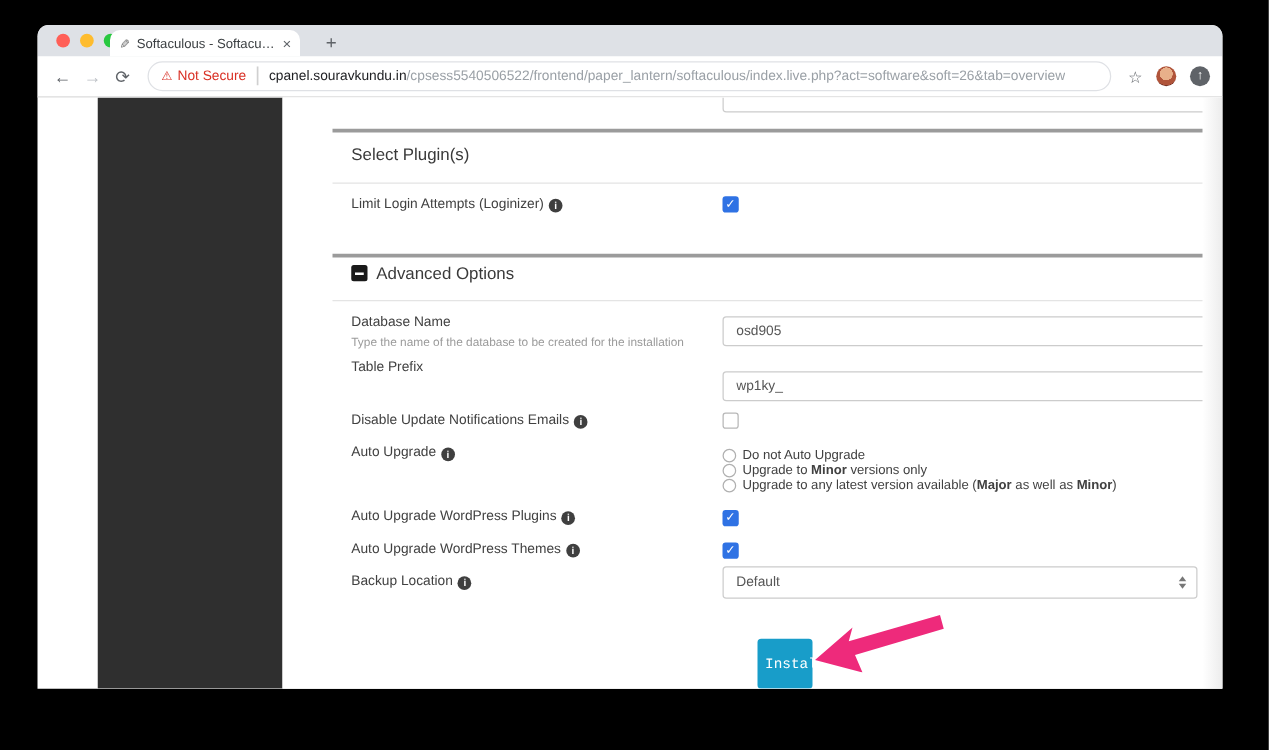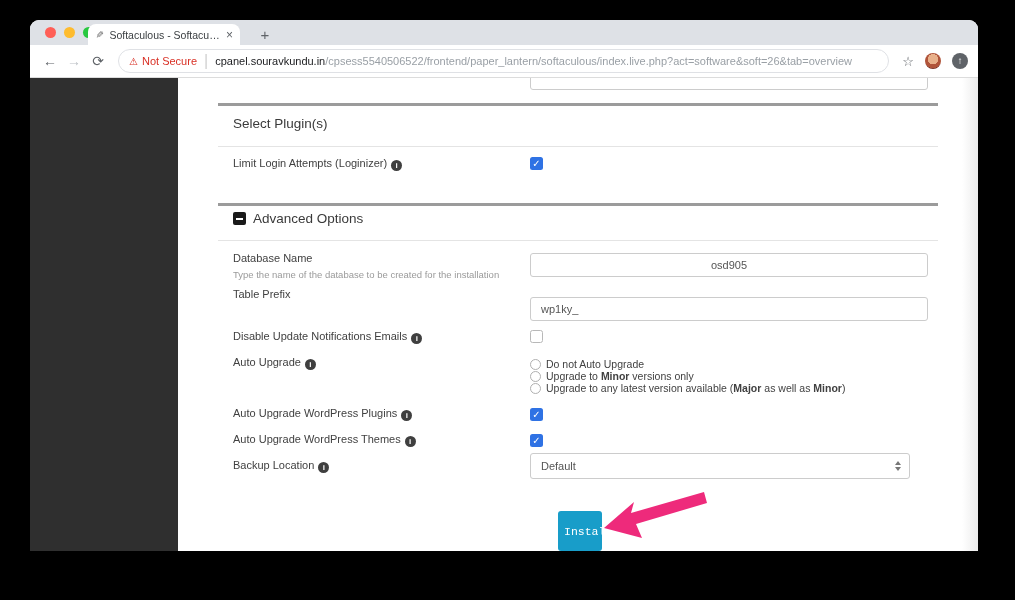--- a/index.html
+++ b/index.html
@@ -35,21 +35,21 @@
   .omni-sep{color:#d0d0d0;margin-right:7px;}
   .url{font-size:11px;white-space:nowrap;overflow:hidden;}
   .url .domain{color:#202124;font-weight:normal;}
   .url .path{color:#9aa0a6;}
   .star{font-size:13px;color:#5f6368;margin:0 3px;}
   .avatar{width:16px;height:16px;border-radius:50%;margin:0 4px;
     background:radial-gradient(circle at 50% 38%,#e8b08a 0 40%,#b0543a 41% 70%,#7a3326 71%);}
   .profile-ic{width:16px;height:16px;border-radius:50%;background:#5f6368;color:#fff;
     font-size:10px;line-height:16px;text-align:center;margin-left:3px;}
   
-  .content{position:relative;height:473px;background:#fff;overflow:hidden;}
+  .content{position:relative;height:473px;background:#fff;overflow:hidden;margin-left:48px;}
   .sidebar{position:absolute;left:0;top:0;width:148px;height:100%;background:#2f2f2f;}
   .scrollstrip{position:absolute;right:0;top:0;width:16px;height:100%;
     background:linear-gradient(to right,#ffffff,#ececec);}
   .main{position:absolute;left:148px;top:0;right:16px;bottom:0;background:#fff;overflow:hidden;}
   .hr-thick{position:absolute;left:40px;width:720px;height:3px;background:#9b9b9b;}
   .hr-light{position:absolute;left:40px;width:720px;height:1px;background:#e4e4e4;}
   .h-section{position:absolute;left:55px;font-size:13.5px;color:#3a3a3a;}
   .flabel{position:absolute;left:55px;font-size:11px;color:#414141;}
   .fhelp{position:absolute;left:55px;font-size:9.5px;color:#9a9a9a;}
   .txtinput{position:absolute;left:352px;width:398px;height:24px;border:1px solid #ccc;
@@ -141,21 +141,21 @@
       <div class="hr-thick" style="top:125px;"></div>
 
       <div class="h-section" style="top:133px;">
         <span class="adv-icon"></span><span>Advanced Options</span>
       </div>
 
       <div class="hr-light" style="top:162px;"></div>
 
       <div class="flabel" style="top:174px;">Database Name</div>
       <div class="fhelp" style="top:191px;">Type the name of the database to be created for the installation</div>
-      <input class="txtinput" style="top: 175px; text-align: center;" value="osd905">
+      <input class="txtinput" style="top: 175px;" value="osd905">
 
       <div class="flabel" style="top:210px;">Table Prefix</div>
       <input class="txtinput" style="top: 219px;" value="wp1ky_">
 
       <div class="flabel" style="top:252px;">
         <span>Disable Update Notifications Emails</span><span class="info">i</span>
       </div>
       <span class="checkbox unchecked" style="top:252px;"></span>
 
       <div class="flabel" style="top:278px;">

